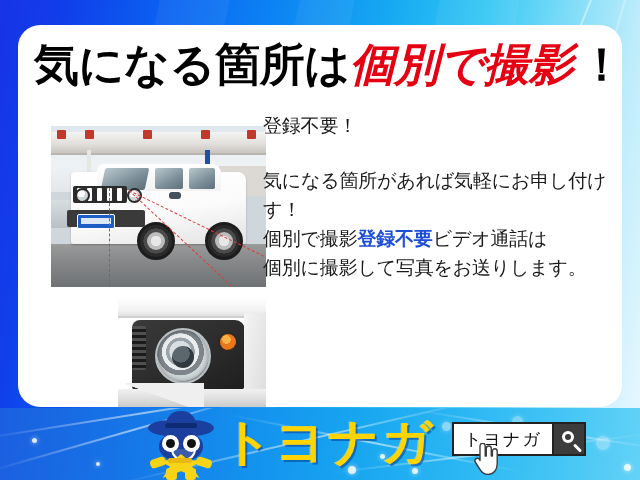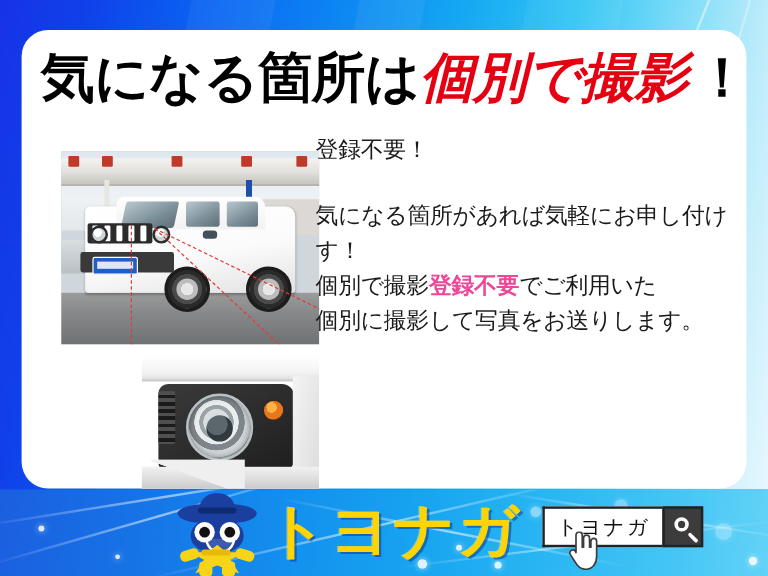--- a/index.html
+++ b/index.html
@@ -253,21 +253,21 @@
     top: 86px;
     width: 348px;
     color:#1a1a1a;
     font-family: "DejaVu Sans", "Liberation Sans", sans-serif;
     font-size: 19px;
     line-height: 29px;
     letter-spacing: -0.2px;
   }
   .copy p { margin:0; }
   .copy .gap { height: 26px; }
-  .copy .red { color:#ec4899; font-weight:bold; }
+  .copy .red { color:#1d4ed8; font-weight:bold; }
 
   
   .banner {
     position:absolute;
     left:0; top:408px; width:640px; height:72px;
     overflow:hidden;
     background: linear-gradient(95deg,
       #1b5fe0 0%, #1673e6 18%, #1390ee 38%,
       #17a5f0 55%, #2bb7f3 72%, #46c6f5 88%, #63d2f7 100%);
   }
@@ -474,21 +474,21 @@
       <div class="p2-body-right"></div>
       <div class="p2-bumper"></div>
       <div class="p2-diag"></div>
     </div>
 
     <div class="copy">
       <p>登録不要！</p>
       <div class="gap"></div>
       <p>気になる箇所があれば気軽にお申し付け</p>
       <p>す！</p>
-      <p><span>個別で撮影</span><span class="red">登録不要</span><span>でご利用いた</span></p>
+      <p><span>個別で撮影</span><span class="red">登録不要</span><span>ビデオ通話は</span></p>
       <p>個別に撮影して写真をお送りします。</p>
     </div>
 
   </div>
 
   <div class="banner">
     <div class="ray" style="left:-20px;  top:30px;  width:330px; transform:rotate(-9deg);"></div>
     <div class="ray" style="left:-10px;  top:62px;  width:300px; transform:rotate(-16deg);"></div>
     <div class="ray" style="left:120px;  top:74px;  width:380px; transform:rotate(-13deg);"></div>
     <div class="ray" style="left:230px;  top:6px;   width:300px; transform:rotate(11deg);"></div>

